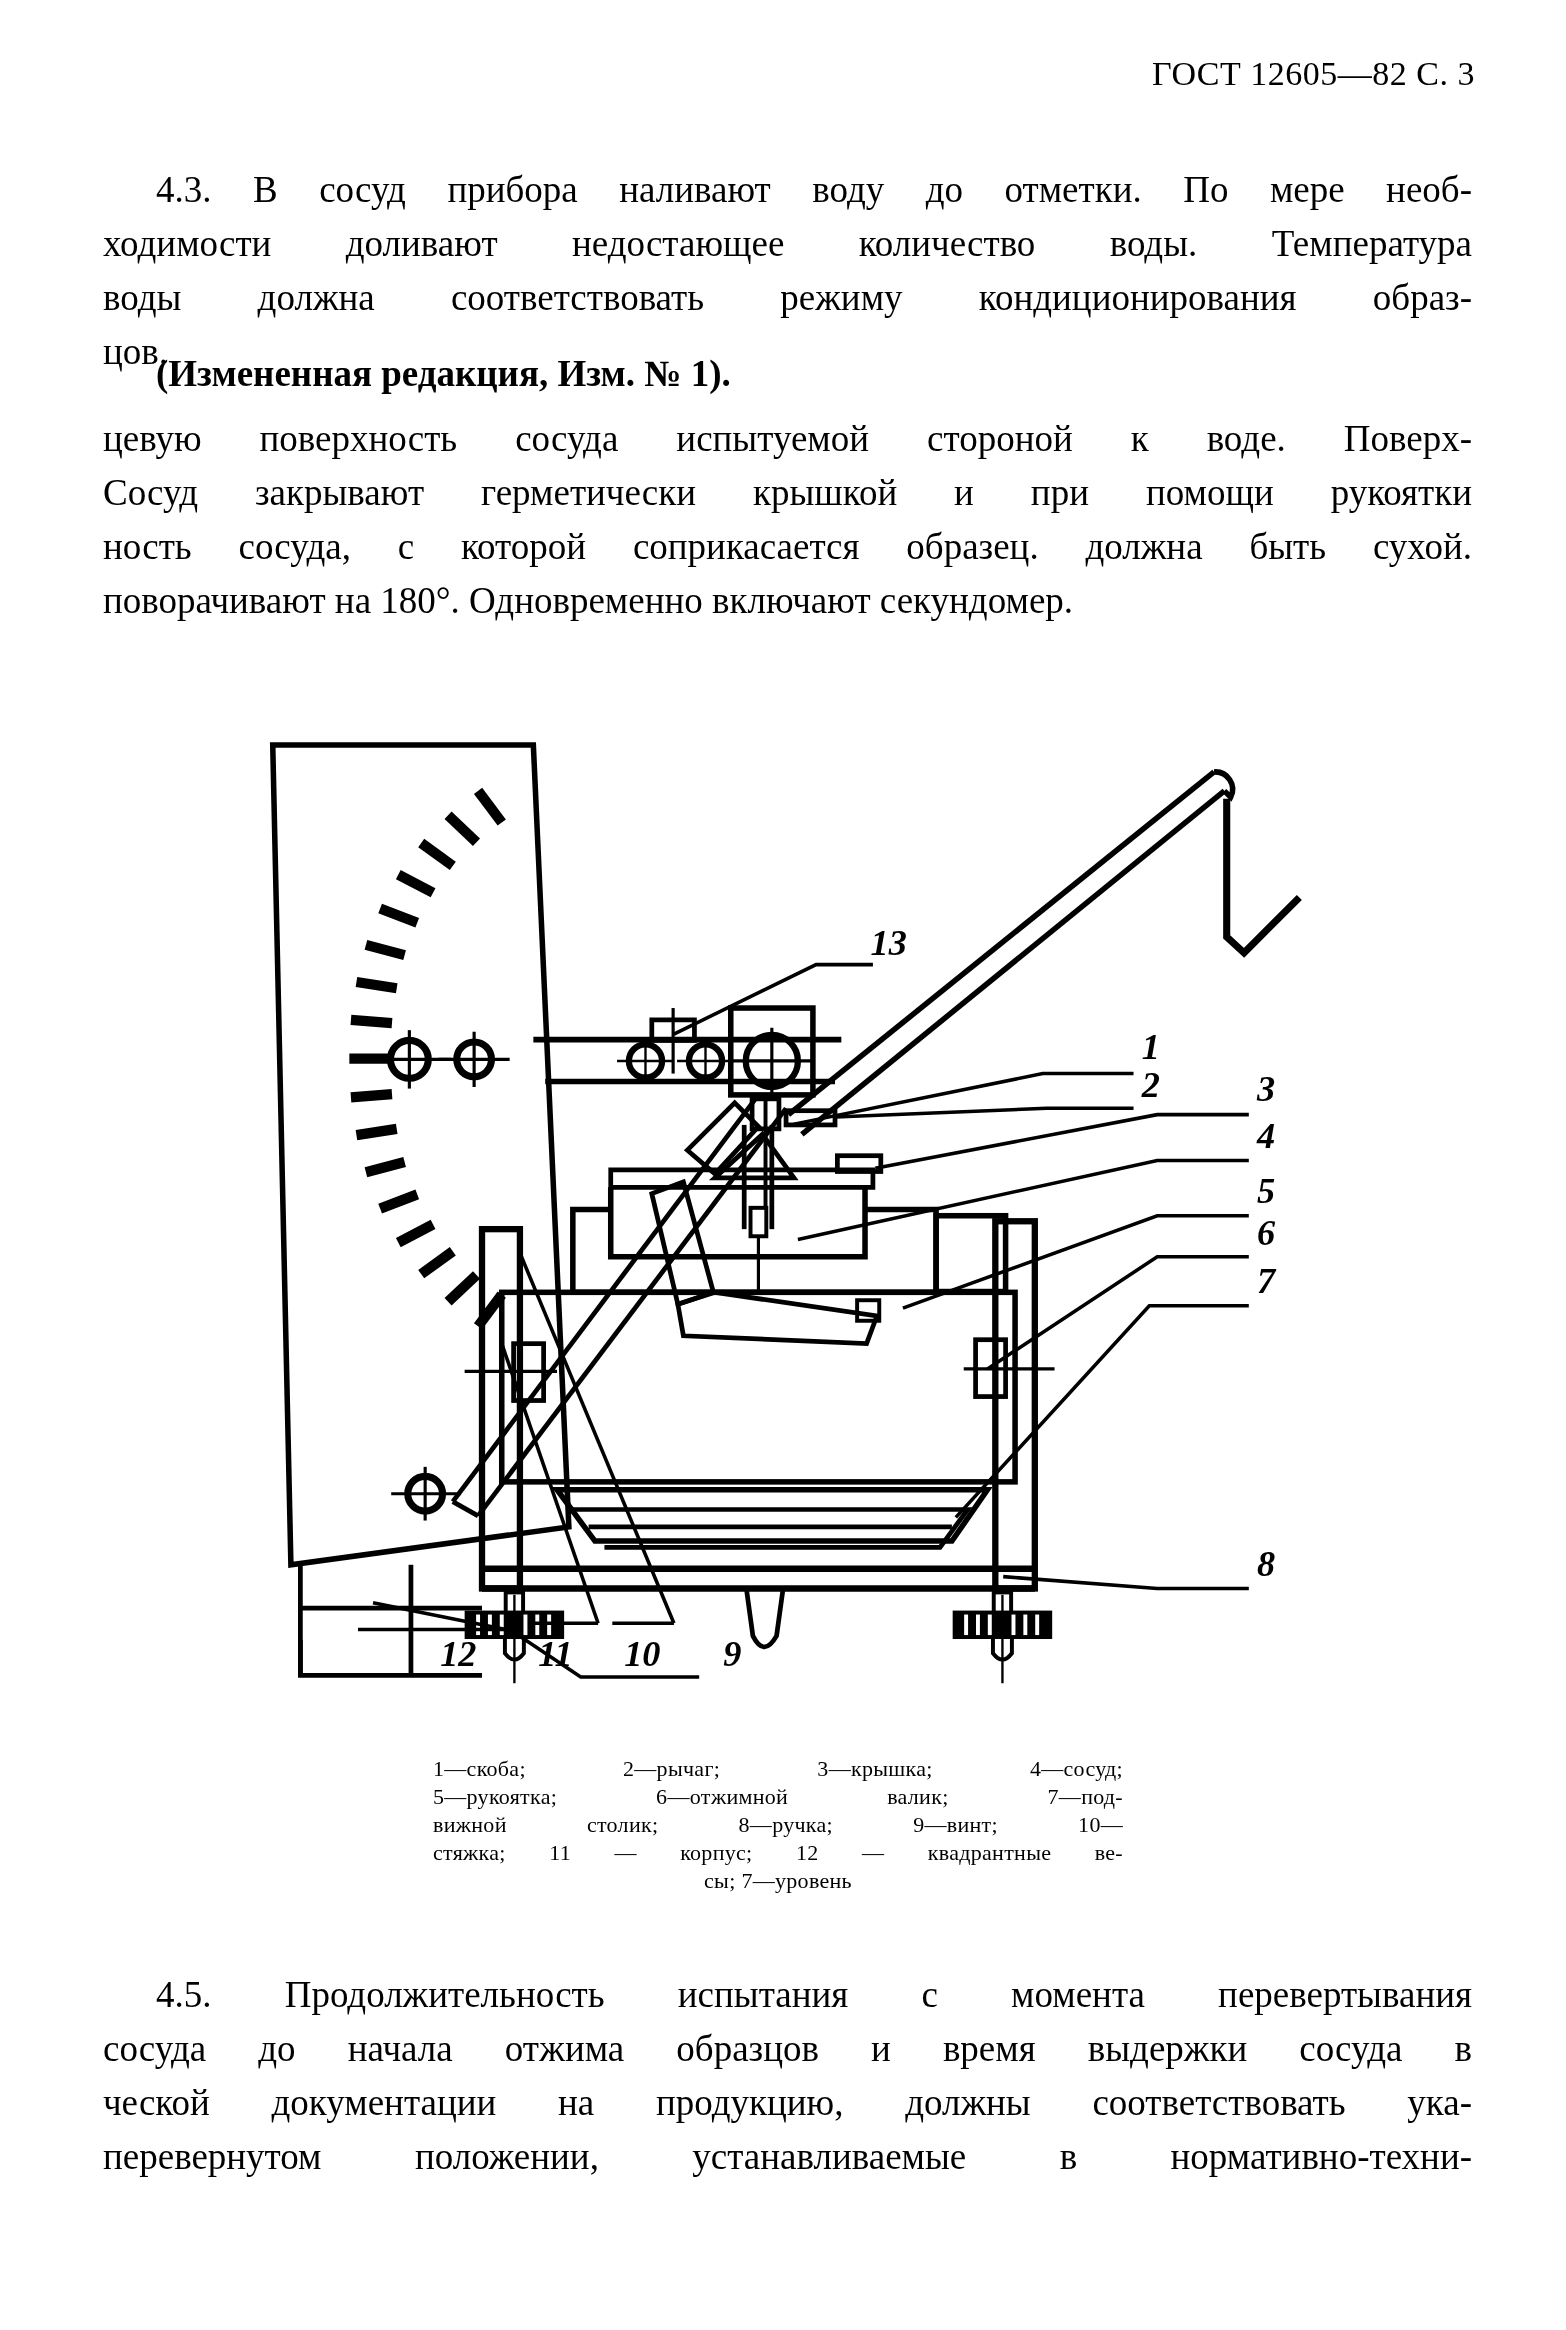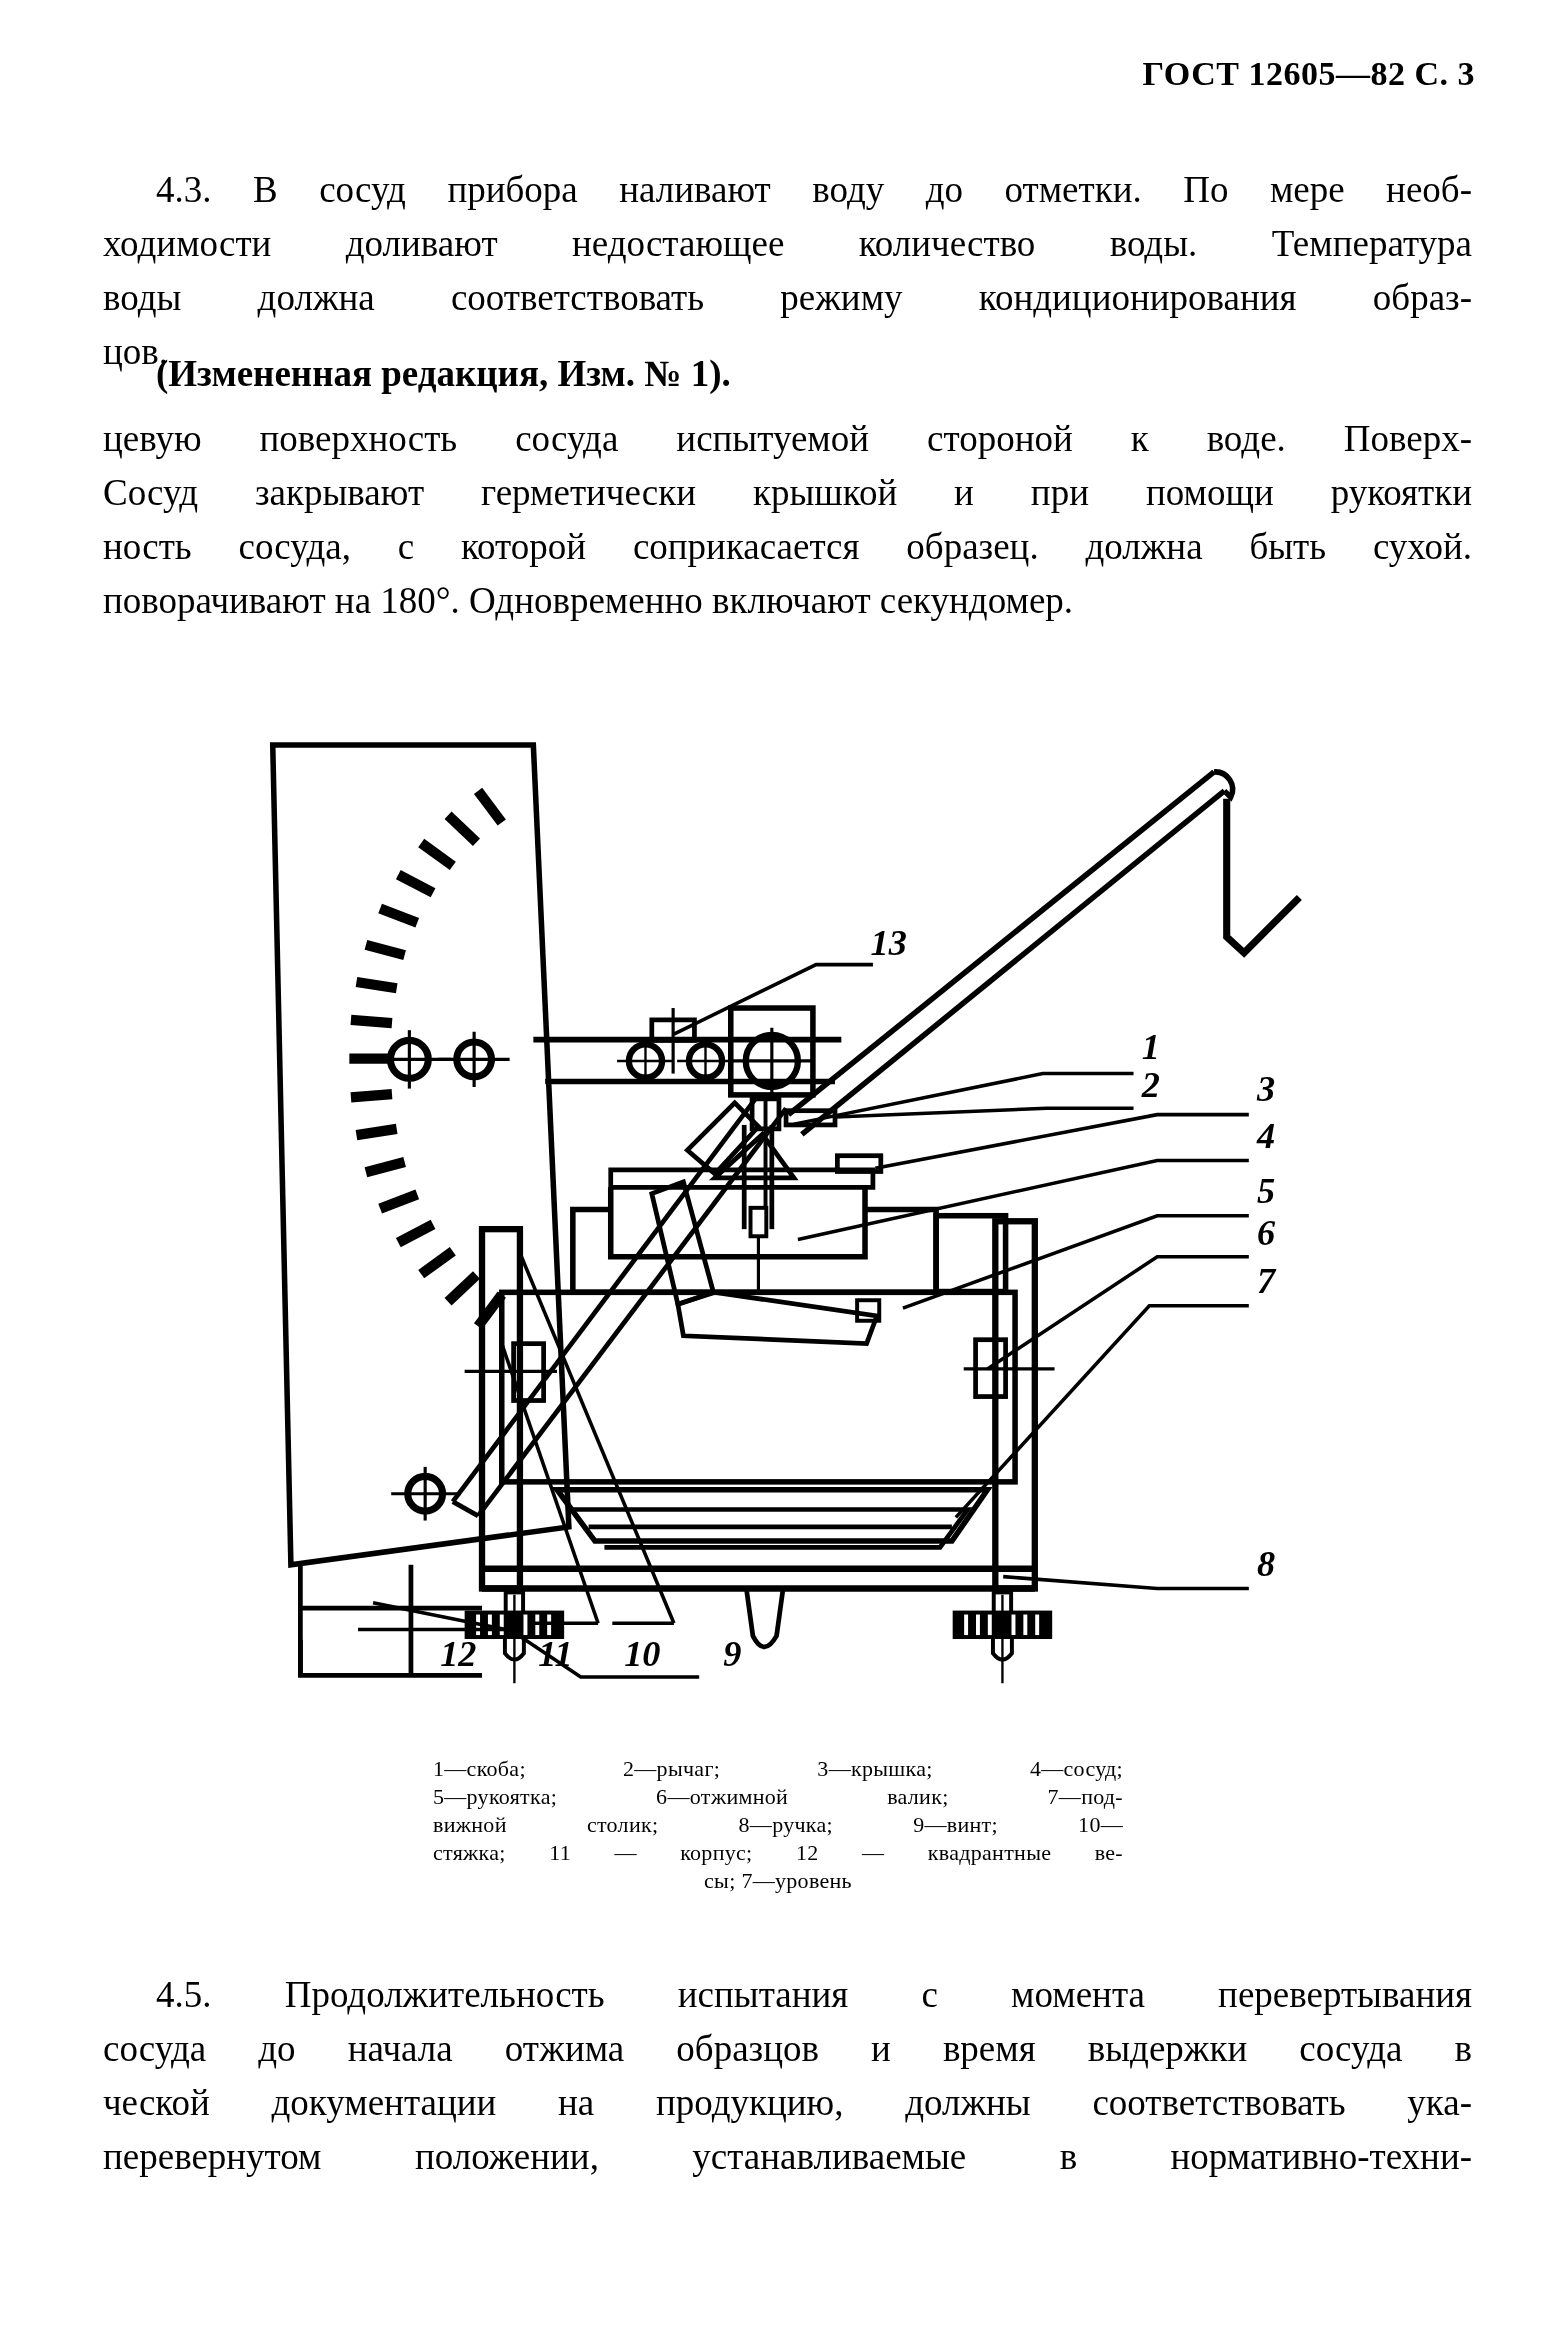--- a/index.html
+++ b/index.html
@@ -18,21 +18,21 @@
     position: absolute;
     inset: 0;
   }
 
   
   .header {
     position: absolute;
     top: 55px;
     right: 91px;
     font-size: 34px;
-    font-weight: bold;
+    font-weight: normal;
     letter-spacing: 0.5px;
     white-space: nowrap;
   }
 
   
   .body-block {
     position: absolute;
     left: 103px;
     width: 1369px;
     font-size: 37px;

